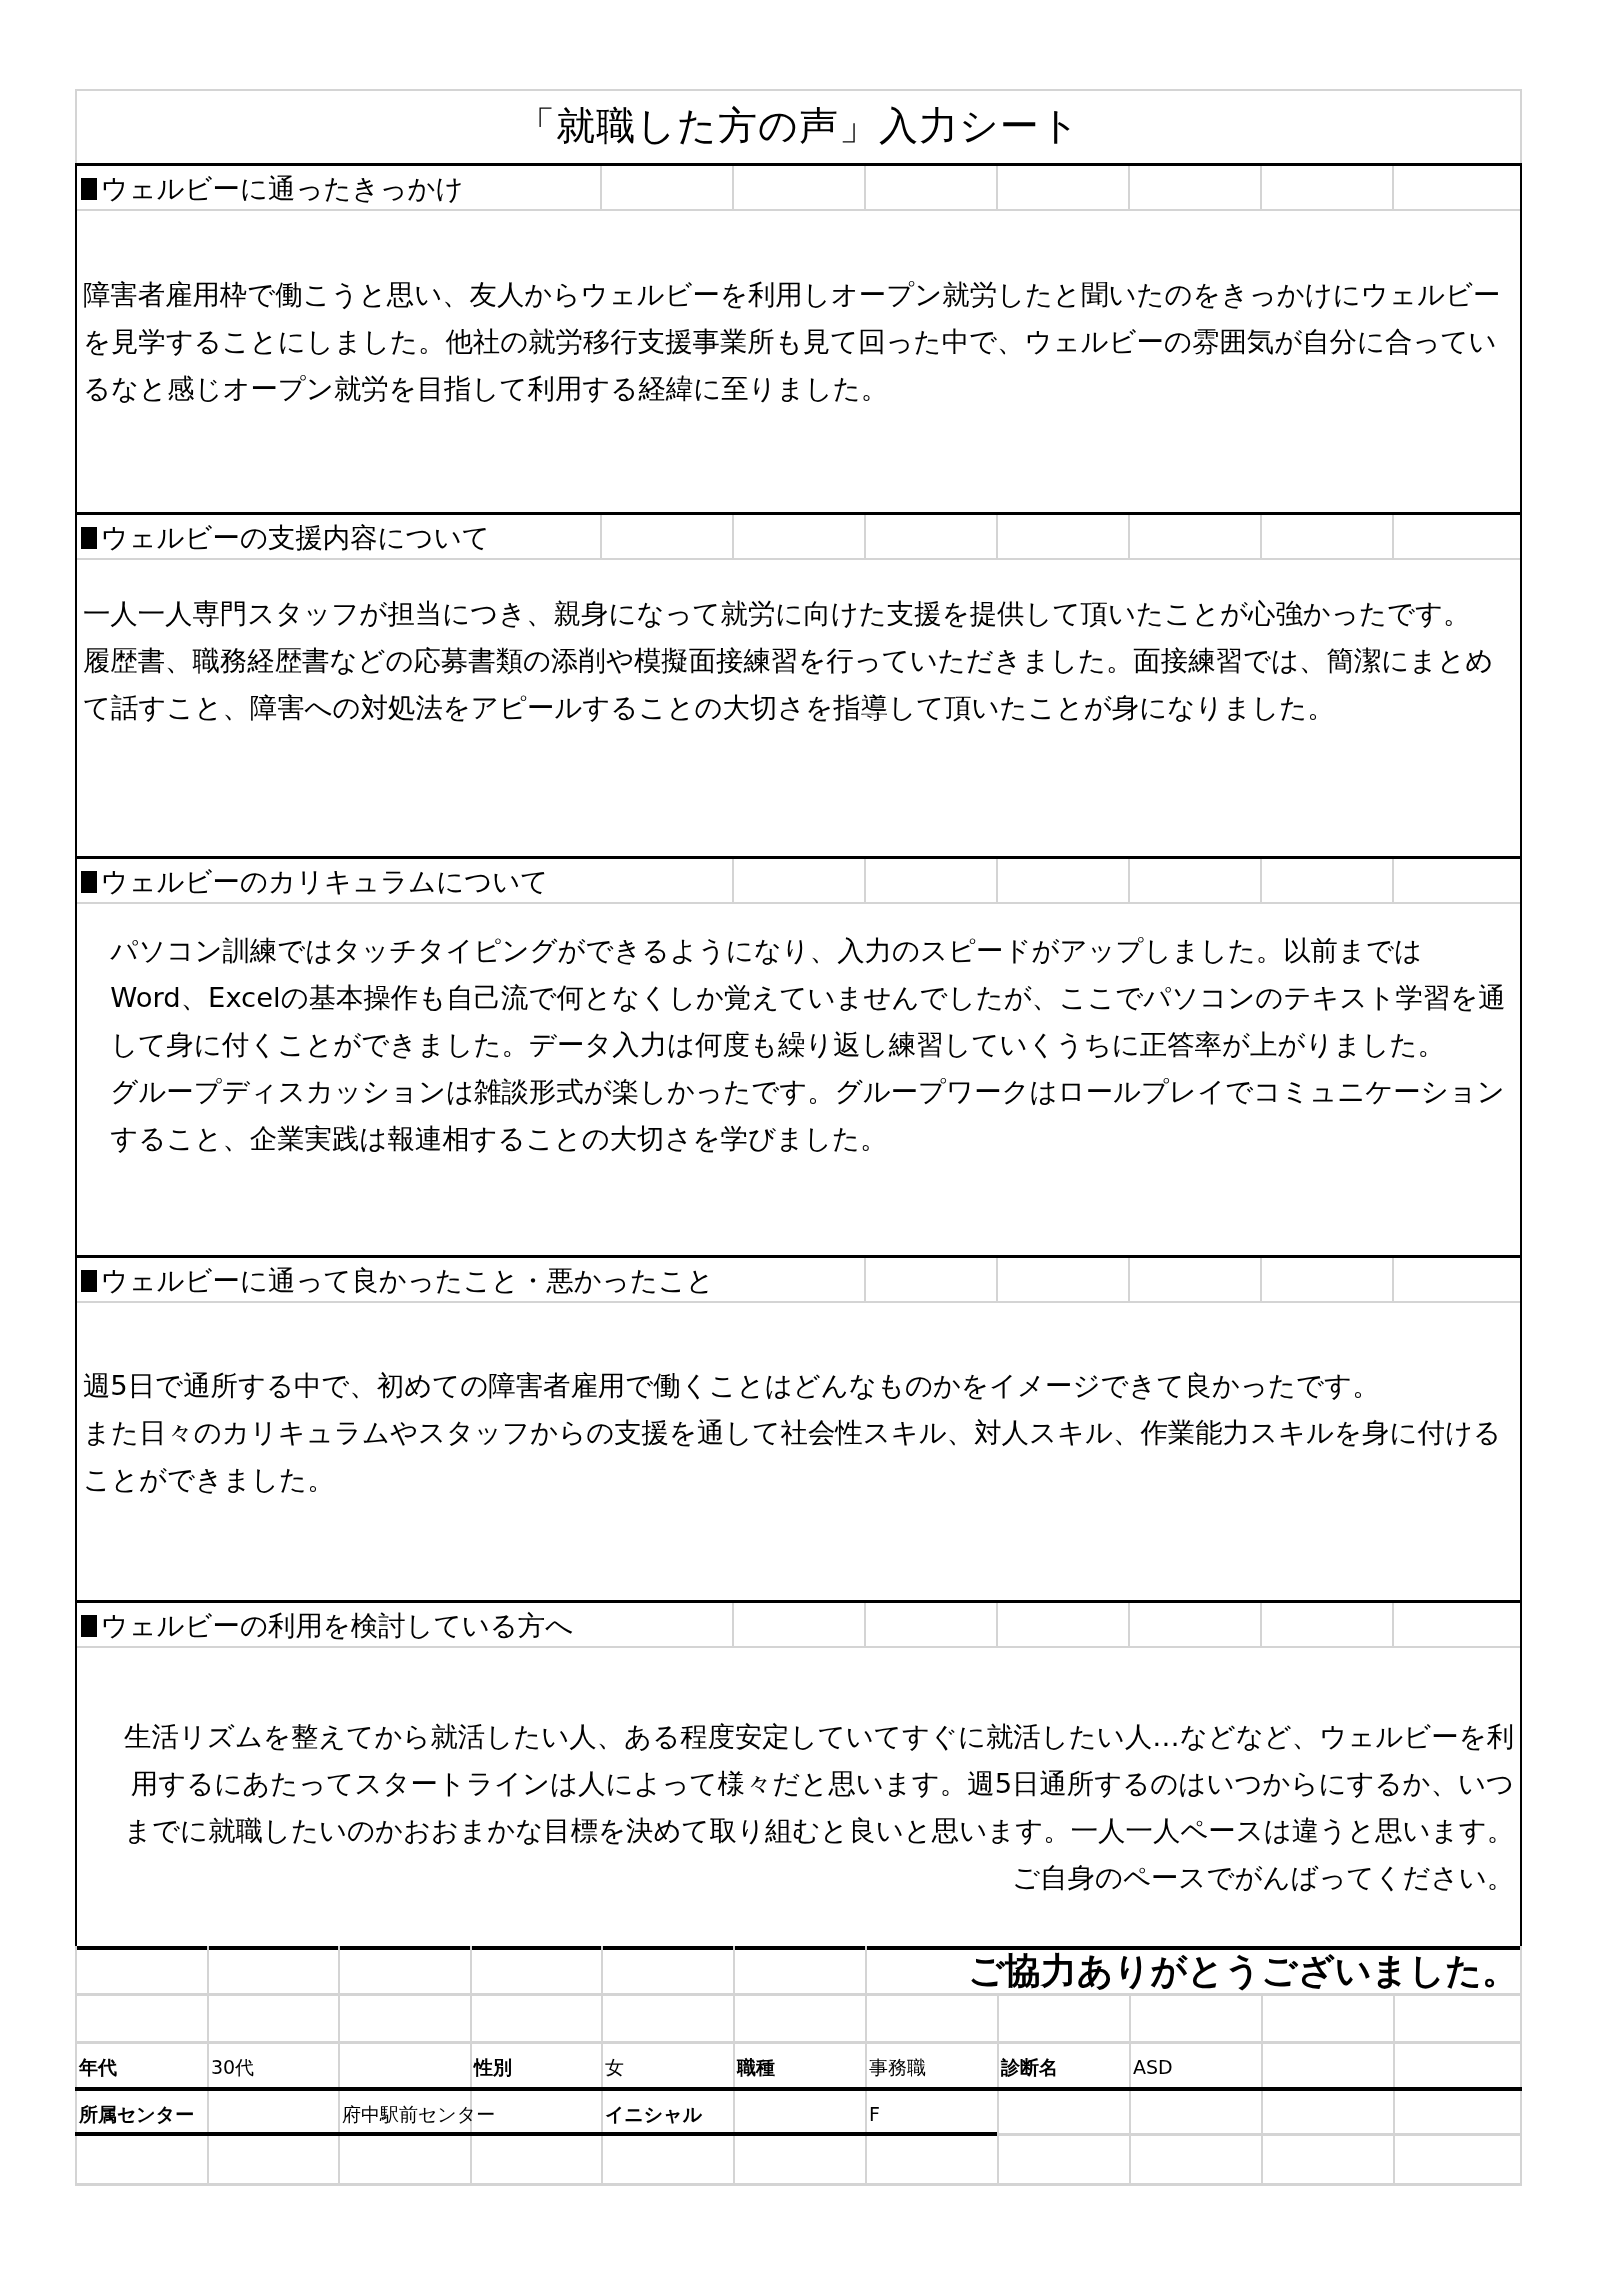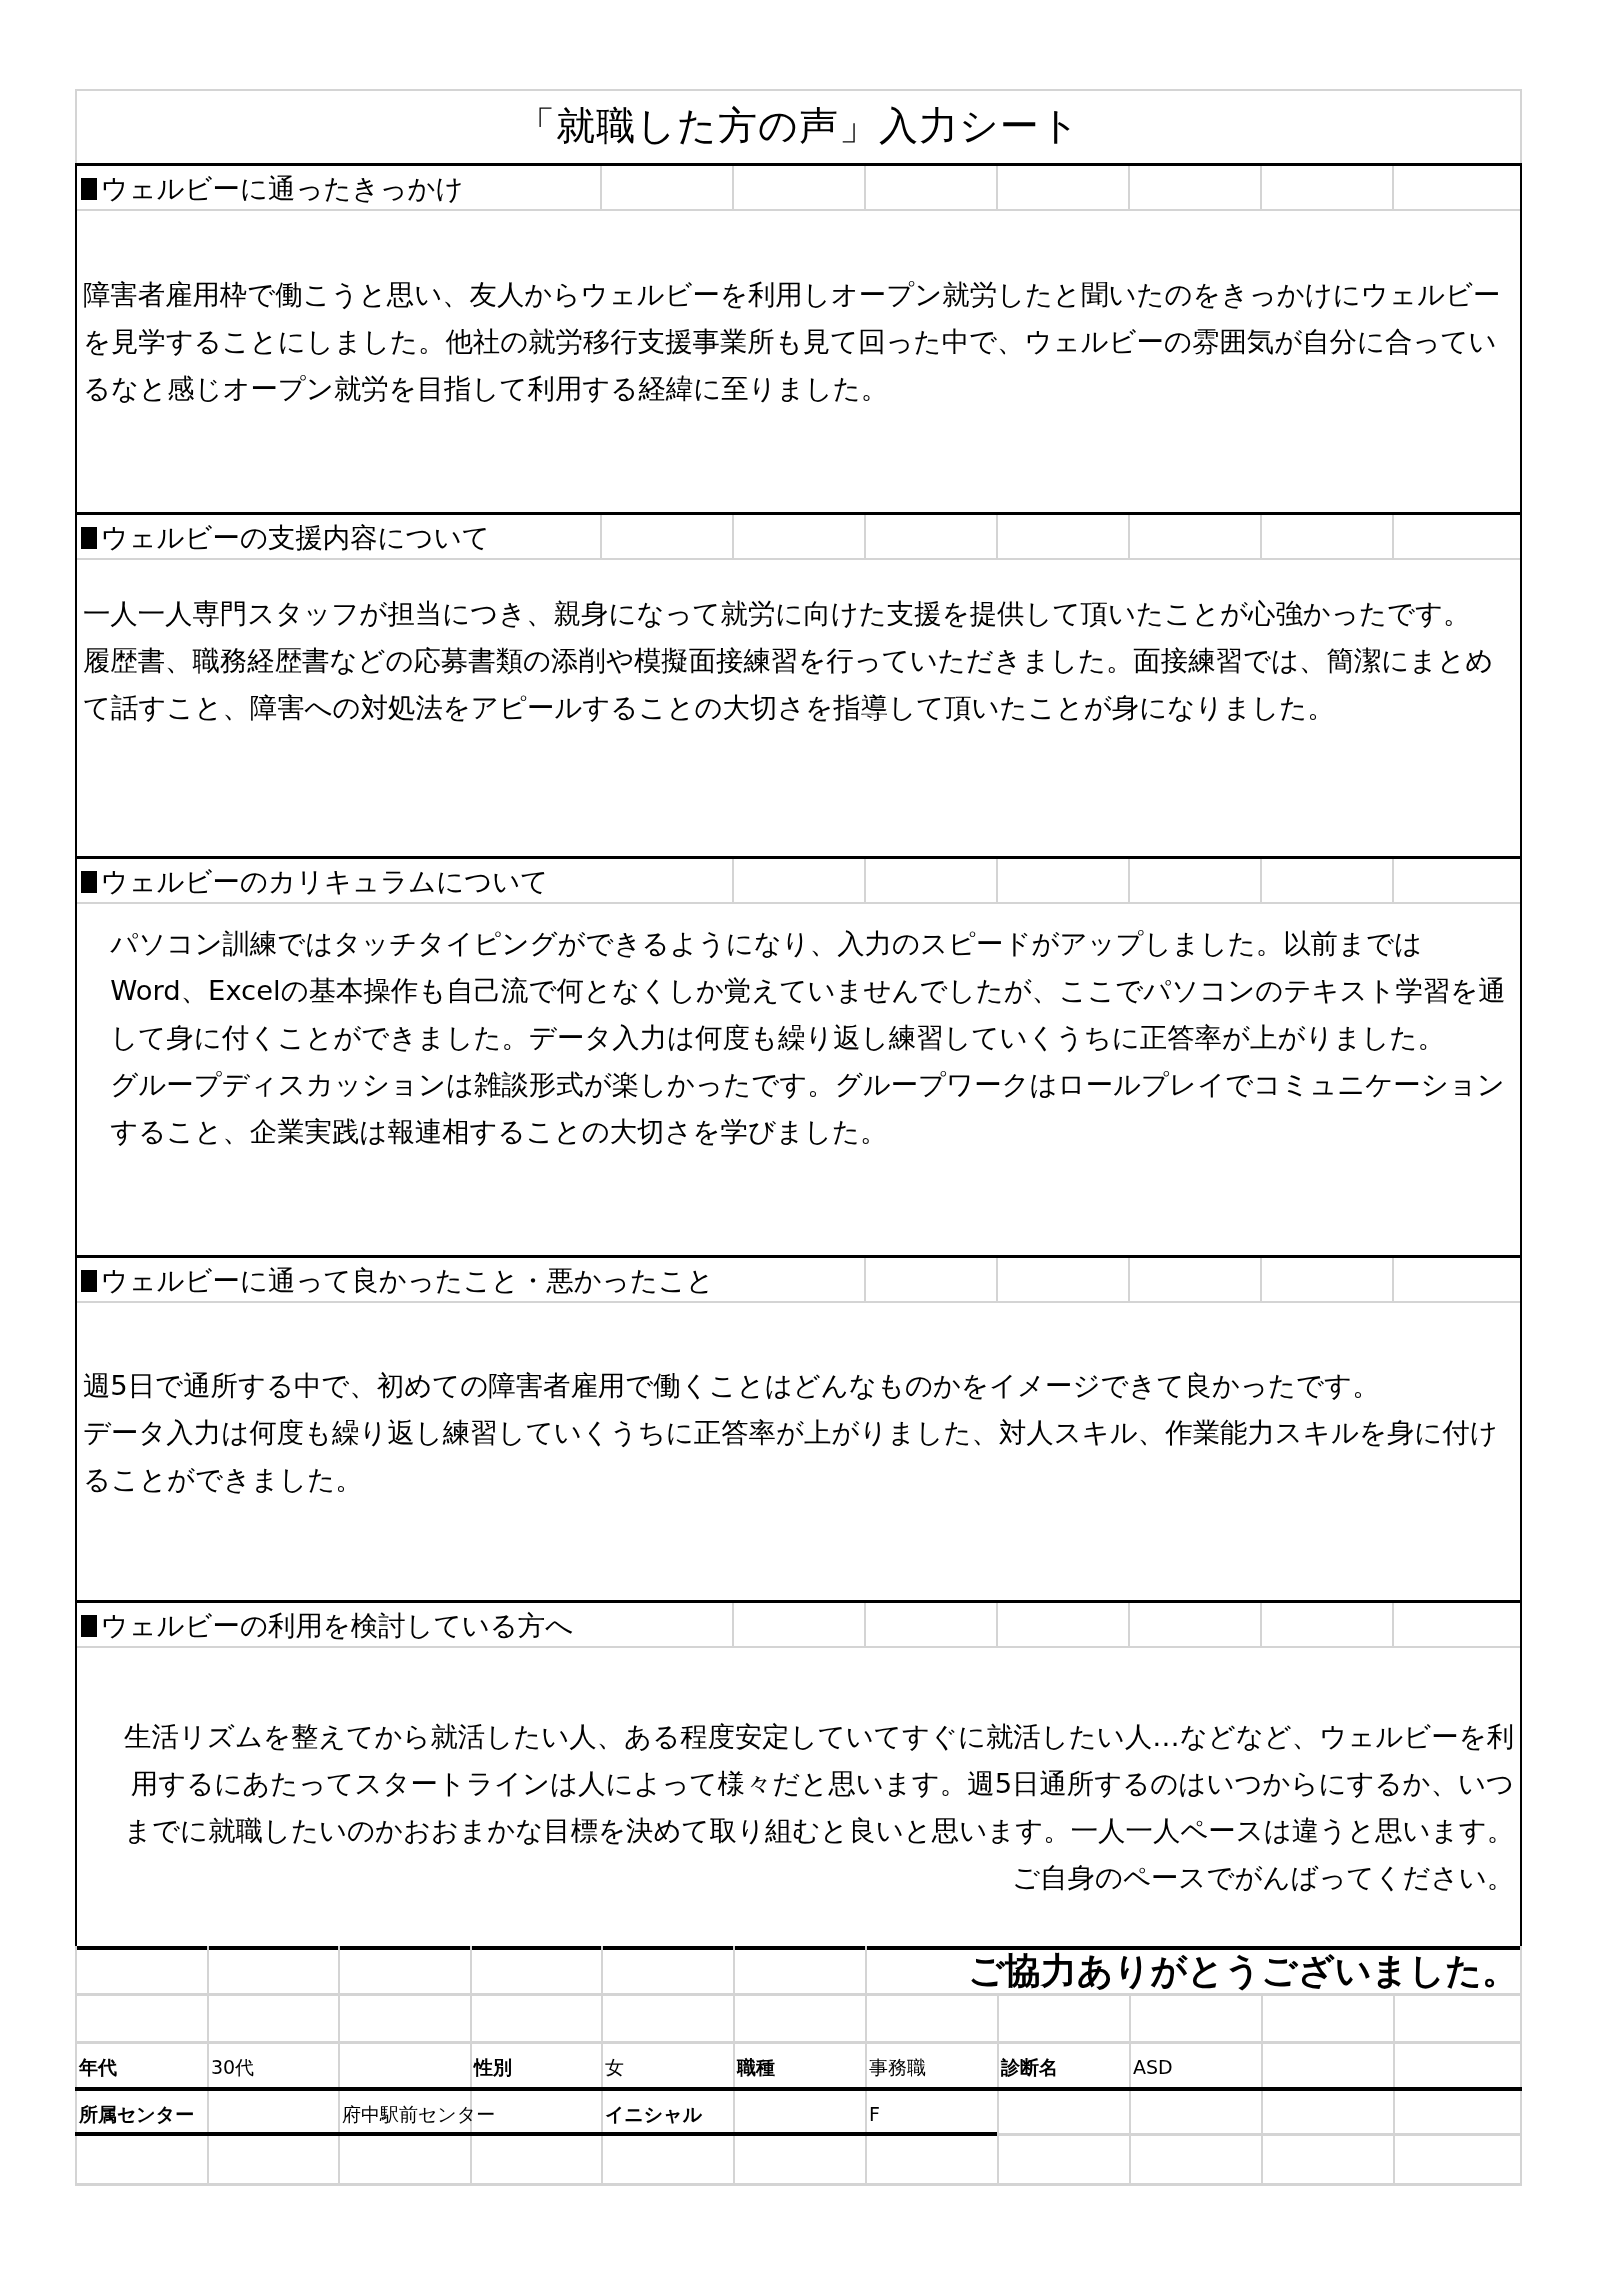--- a/index.html
+++ b/index.html
@@ -72,38 +72,38 @@
   <div class="section" style="top:767px;height:399px;">
     <div class="sec-header">
       <span class="label"><span class="sq"></span><span>ウェルビーのカリキュラムについて</span></span>
       <div class="vgrid" style="left:655px"></div>
         <div class="vgrid" style="left:787px"></div>
         <div class="vgrid" style="left:919px"></div>
         <div class="vgrid" style="left:1051px"></div>
         <div class="vgrid" style="left:1183px"></div>
         <div class="vgrid" style="left:1315px"></div>
     </div>
-    <div class="sec-body" style="padding-top:16px;">
+    <div class="sec-body" style="padding-top:23px;">
       <p class="indent" style="text-indent:0;">パソコン訓練ではタッチタイピングができるようになり、入力のスピードがアップしました。以前まではWord、Excelの基本操作も自己流で何となくしか覚えていませんでしたが、ここでパソコンのテキスト学習を通して身に付くことができました。データ入力は何度も繰り返し練習していくうちに正答率が上がりました。</p>
       <p class="indent">グループディスカッションは雑談形式が楽しかったです。グループワークはロールプレイでコミュニケーションすること、企業実践は報連相することの大切さを学びました。</p>
     </div>
   </div>
 
   <div class="section" style="top:1166px;height:345px;">
     <div class="sec-header">
       <span class="label"><span class="sq"></span><span>ウェルビーに通って良かったこと・悪かったこと</span></span>
       <div class="vgrid" style="left:787px"></div>
         <div class="vgrid" style="left:919px"></div>
         <div class="vgrid" style="left:1051px"></div>
         <div class="vgrid" style="left:1183px"></div>
         <div class="vgrid" style="left:1315px"></div>
     </div>
     <div class="sec-body" style="padding-top:59px;">
       <p>週5日で通所する中で、初めての障害者雇用で働くことはどんなものかをイメージできて良かったです。</p>
-      <p>データ入力は何度も繰り返し練習していくうちに正答率が上がりました、対人スキル、作業能力スキルを身に付けることができました。</p>
+      <p>また日々のカリキュラムやスタッフからの支援を通して社会性スキル、対人スキル、作業能力スキルを身に付けることができました。</p>
     </div>
   </div>
 
   <div class="section" style="top:1511px;height:346px;text-align:right;">
     <div class="sec-header">
       <span class="label"><span class="sq"></span><span>ウェルビーの利用を検討している方へ</span></span>
       <div class="vgrid" style="left:655px"></div>
         <div class="vgrid" style="left:787px"></div>
         <div class="vgrid" style="left:919px"></div>
         <div class="vgrid" style="left:1051px"></div>

